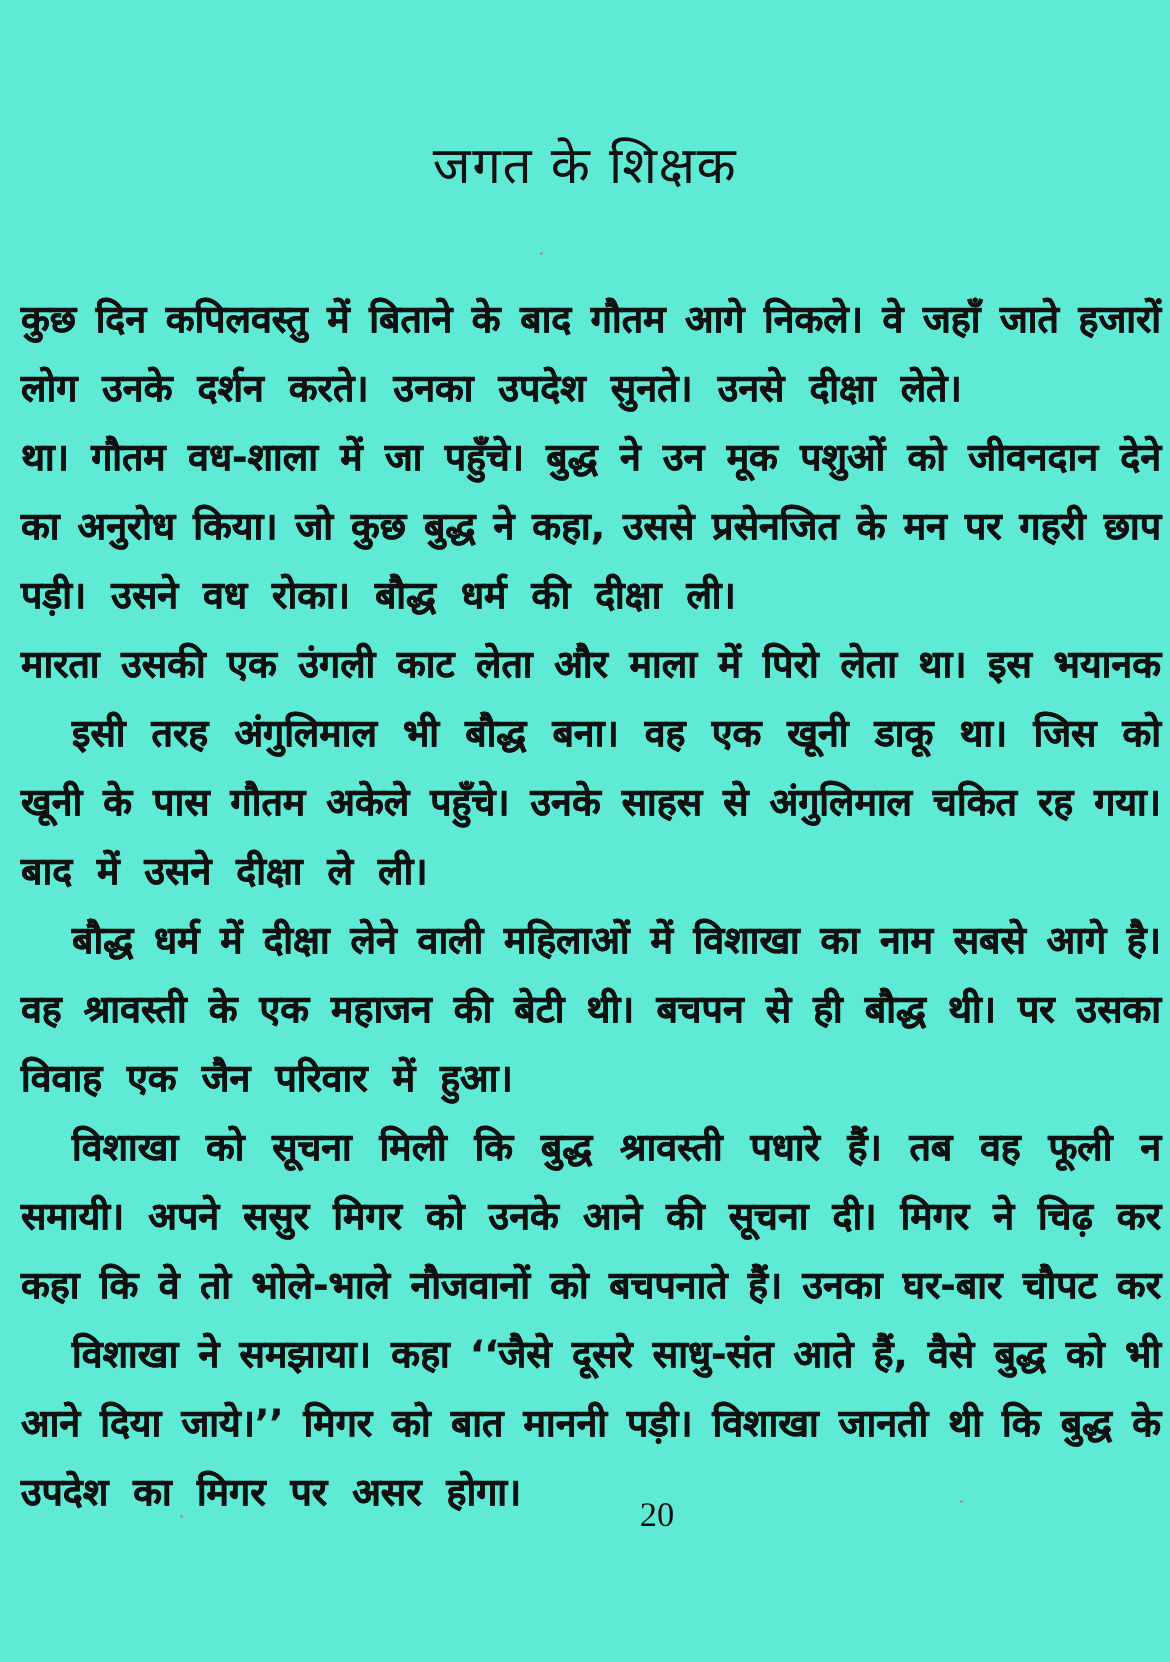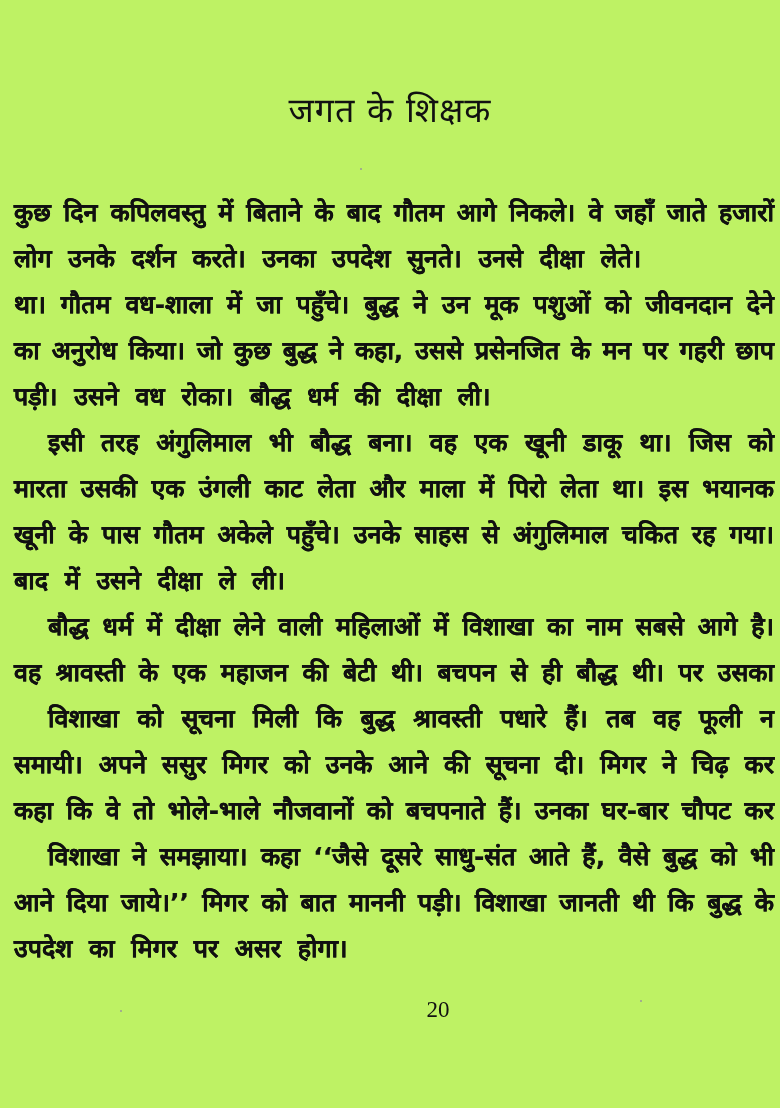--- a/index.html
+++ b/index.html
@@ -13,21 +13,21 @@
     position: relative;
     overflow: hidden;
     font-family: "DejaVu Sans", "Liberation Sans", sans-serif;
     color: #111;
   }
   .page {
     position: absolute;
     left: 0; top: 0;
     width: 780px;
     height: 1108px;
-    background: #bef264;
+    background: #5eead4;
   }
   .title {
     position: absolute;
     top: 86px;
     left: 0;
     width: 780px;
     text-align: center;
     font-size: 34px;
     font-weight: normal;
     letter-spacing: 1px;
@@ -79,26 +79,27 @@
 
 <div class="page">
   <h1 class="title">जगत के शिक्षक</h1>
 
   <div class="body-text">
     <div class="line">कुछ दिन कपिलवस्तु में बिताने के बाद गौतम आगे निकले। वे जहाँ जाते हजारों</div>
     <div class="line short">लोग उनके दर्शन करते। उनका उपदेश सुनते। उनसे दीक्षा लेते।</div>
     <div class="line">था। गौतम वध-शाला में जा पहुँचे। बुद्ध ने उन मूक पशुओं को जीवनदान देने</div>
     <div class="line">का अनुरोध किया। जो कुछ बुद्ध ने कहा, उससे प्रसेनजित के मन पर गहरी छाप</div>
     <div class="line short">पड़ी। उसने वध रोका। बौद्ध धर्म की दीक्षा ली।</div>
+    <div class="line">मारता उसकी एक उंगली काट लेता और माला में पिरो लेता था। इस भयानक</div>
     <div class="line indent">इसी तरह अंगुलिमाल भी बौद्ध बना। वह एक खूनी डाकू था। जिस को</div>
-    <div class="line">मारता उसकी एक उंगली काट लेता और माला में पिरो लेता था। इस भयानक</div>
     <div class="line">खूनी के पास गौतम अकेले पहुँचे। उनके साहस से अंगुलिमाल चकित रह गया।</div>
     <div class="line short">बाद में उसने दीक्षा ले ली।</div>
     <div class="line indent">बौद्ध धर्म में दीक्षा लेने वाली महिलाओं में विशाखा का नाम सबसे आगे है।</div>
     <div class="line">वह श्रावस्ती के एक महाजन की बेटी थी। बचपन से ही बौद्ध थी। पर उसका</div>
+    <div class="line short">विवाह एक जैन परिवार में हुआ।</div>
     <div class="line indent">विशाखा को सूचना मिली कि बुद्ध श्रावस्ती पधारे हैं। तब वह फूली न</div>
     <div class="line">समायी। अपने ससुर मिगर को उनके आने की सूचना दी। मिगर ने चिढ़ कर</div>
     <div class="line">कहा कि वे तो भोले-भाले नौजवानों को बचपनाते हैं। उनका घर-बार चौपट कर</div>
     <div class="line indent">विशाखा ने समझाया। कहा ‘‘जैसे दूसरे साधु-संत आते हैं, वैसे बुद्ध को भी</div>
     <div class="line">आने दिया जाये।’’ मिगर को बात माननी पड़ी। विशाखा जानती थी कि बुद्ध के</div>
     <div class="line short">उपदेश का मिगर पर असर होगा।</div>
   </div>
 
   <div class="page-number">20</div>
 

